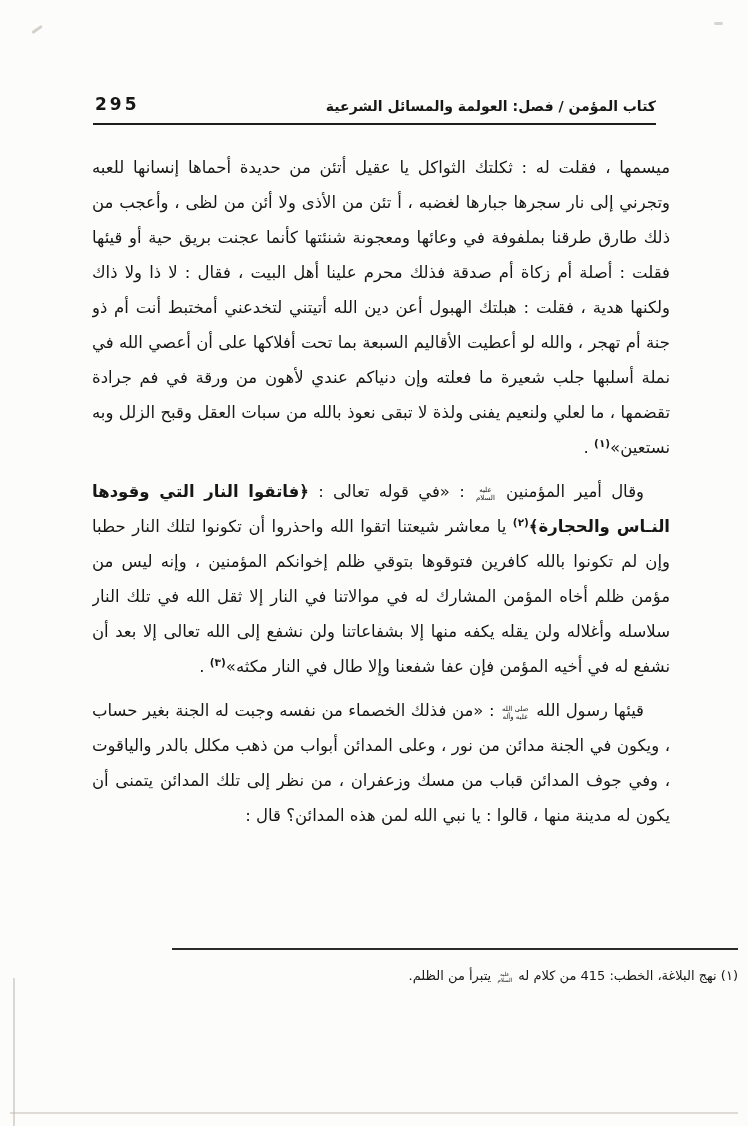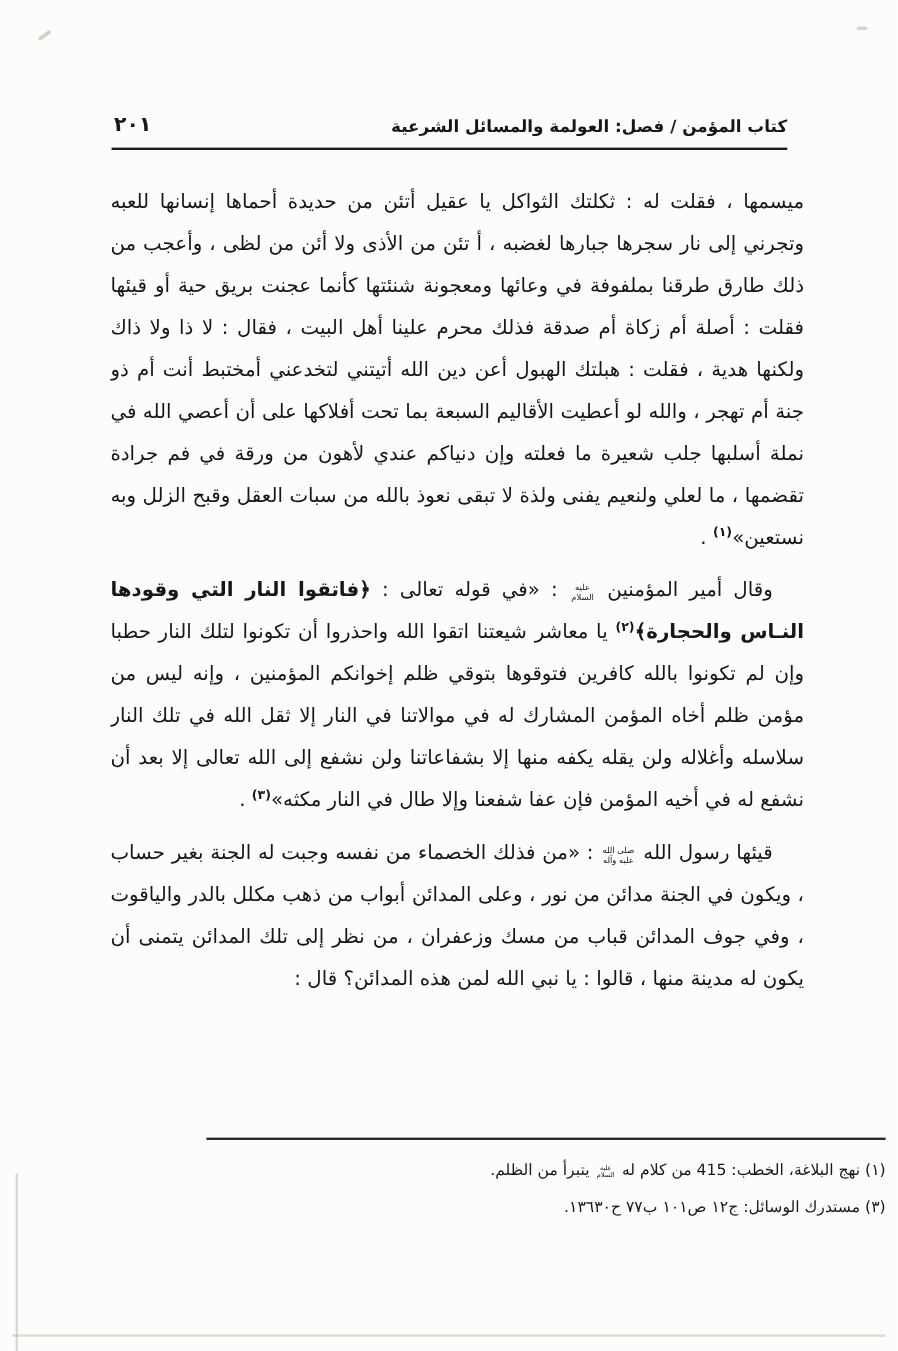--- a/index.html
+++ b/index.html
@@ -70,32 +70,31 @@
 
 <div class="page">
 
   <div class="artifact artifact-tl"></div>
   <div class="artifact artifact-tr"></div>
   <div class="artifact artifact-left-line"></div>
   <div class="artifact artifact-bottom-line"></div>
 
   <header class="page-header">
     <div class="header-title">كتاب المؤمن / فصل: العولمة والمسائل الشرعية</div>
-    <div class="page-number">٢٠١</div>
+    <div class="page-number">295</div>
   </header>
   <div class="header-rule"></div>
 
   <main class="content">
       <p class="para"><span>ميسمها ، فقلت له : ثكلتك الثواكل يا عقيل أتئن من حديدة أحماها إنسانها للعبه وتجرني إلى نار سجرها جبارها لغضبه ، أ تئن من الأذى ولا أئن من لظى ، وأعجب من ذلك طارق طرقنا بملفوفة في وعائها ومعجونة شنئتها كأنما عجنت بريق حية أو قيئها فقلت : أصلة أم زكاة أم صدقة فذلك محرم علينا أهل البيت ، فقال : لا ذا ولا ذاك ولكنها هدية ، فقلت : هبلتك الهبول أعن دين الله أتيتني لتخدعني أمختبط أنت أم ذو جنة أم تهجر ، والله لو أعطيت الأقاليم السبعة بما تحت أفلاكها على أن أعصي الله في نملة أسلبها جلب شعيرة ما فعلته وإن دنياكم عندي لأهون من ورقة في فم جرادة تقضمها ، ما لعلي ولنعيم يفنى ولذة لا تبقى نعوذ بالله من سبات العقل وقبح الزلل وبه نستعين»</span><sup>(١)</sup><span> .</span></p>
       <p class="para indent"><span>وقال أمير المؤمنين </span><span class="honorific">عليه
 السلام</span><span> : «في قوله تعالى : </span><span class="bold">﴿فاتقوا النار التي وقودها النـاس والحجارة﴾</span><sup>(٢)</sup><span> يا معاشر شيعتنا اتقوا الله واحذروا أن تكونوا لتلك النار حطبا وإن لم تكونوا بالله كافرين فتوقوها بتوقي ظلم إخوانكم المؤمنين ، وإنه ليس من مؤمن ظلم أخاه المؤمن المشارك له في موالاتنا في النار إلا ثقل الله في تلك النار سلاسله وأغلاله ولن يقله يكفه منها إلا بشفاعاتنا ولن نشفع إلى الله تعالى إلا بعد أن نشفع له في أخيه المؤمن فإن عفا شفعنا وإلا طال في النار مكثه»</span><sup>(٣)</sup><span> .</span></p>
       <p class="para indent"><span>قيئها رسول الله </span><span class="honorific">صلى الله
 عليه وآله</span><span> : «من فذلك الخصماء من نفسه وجبت له الجنة بغير حساب ، ويكون في الجنة مدائن من نور ، وعلى المدائن أبواب من ذهب مكلل بالدر والياقوت ، وفي جوف المدائن قباب من مسك وزعفران ، من نظر إلى تلك المدائن يتمنى أن يكون له مدينة منها ، قالوا : يا نبي الله لمن هذه المدائن؟ قال :</span></p>
     </main>
 
   <div class="footnote-rule"></div>
   <section class="footnotes">
       <div class="footnote"><span>(١) نهج البلاغة، الخطب: 415 من كلام له </span><span class="honorific">عليه
 السلام</span><span> يتبرأ من الظلم.</span></div>
-      <div class="footnote"><span>(٣) مستدرك الوسائل: ج١٢ ص١٠١ ب٧٧ ح١٣٦٣٠.</span></div>
     </section>
 
 </div>
 
 </body></html>

